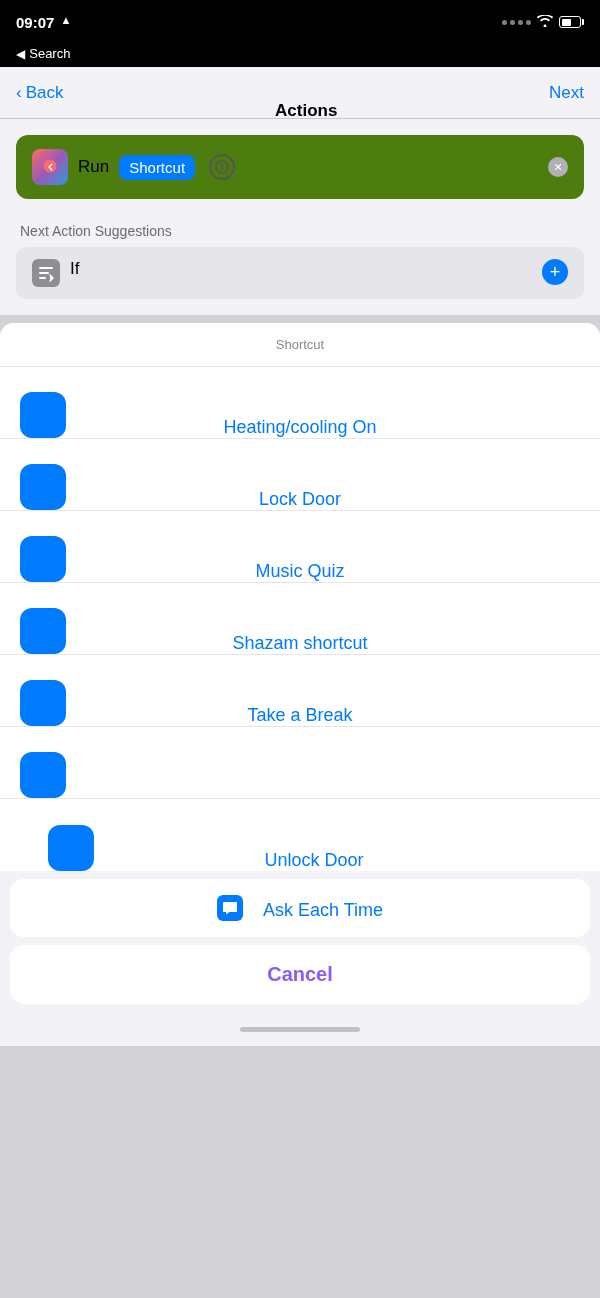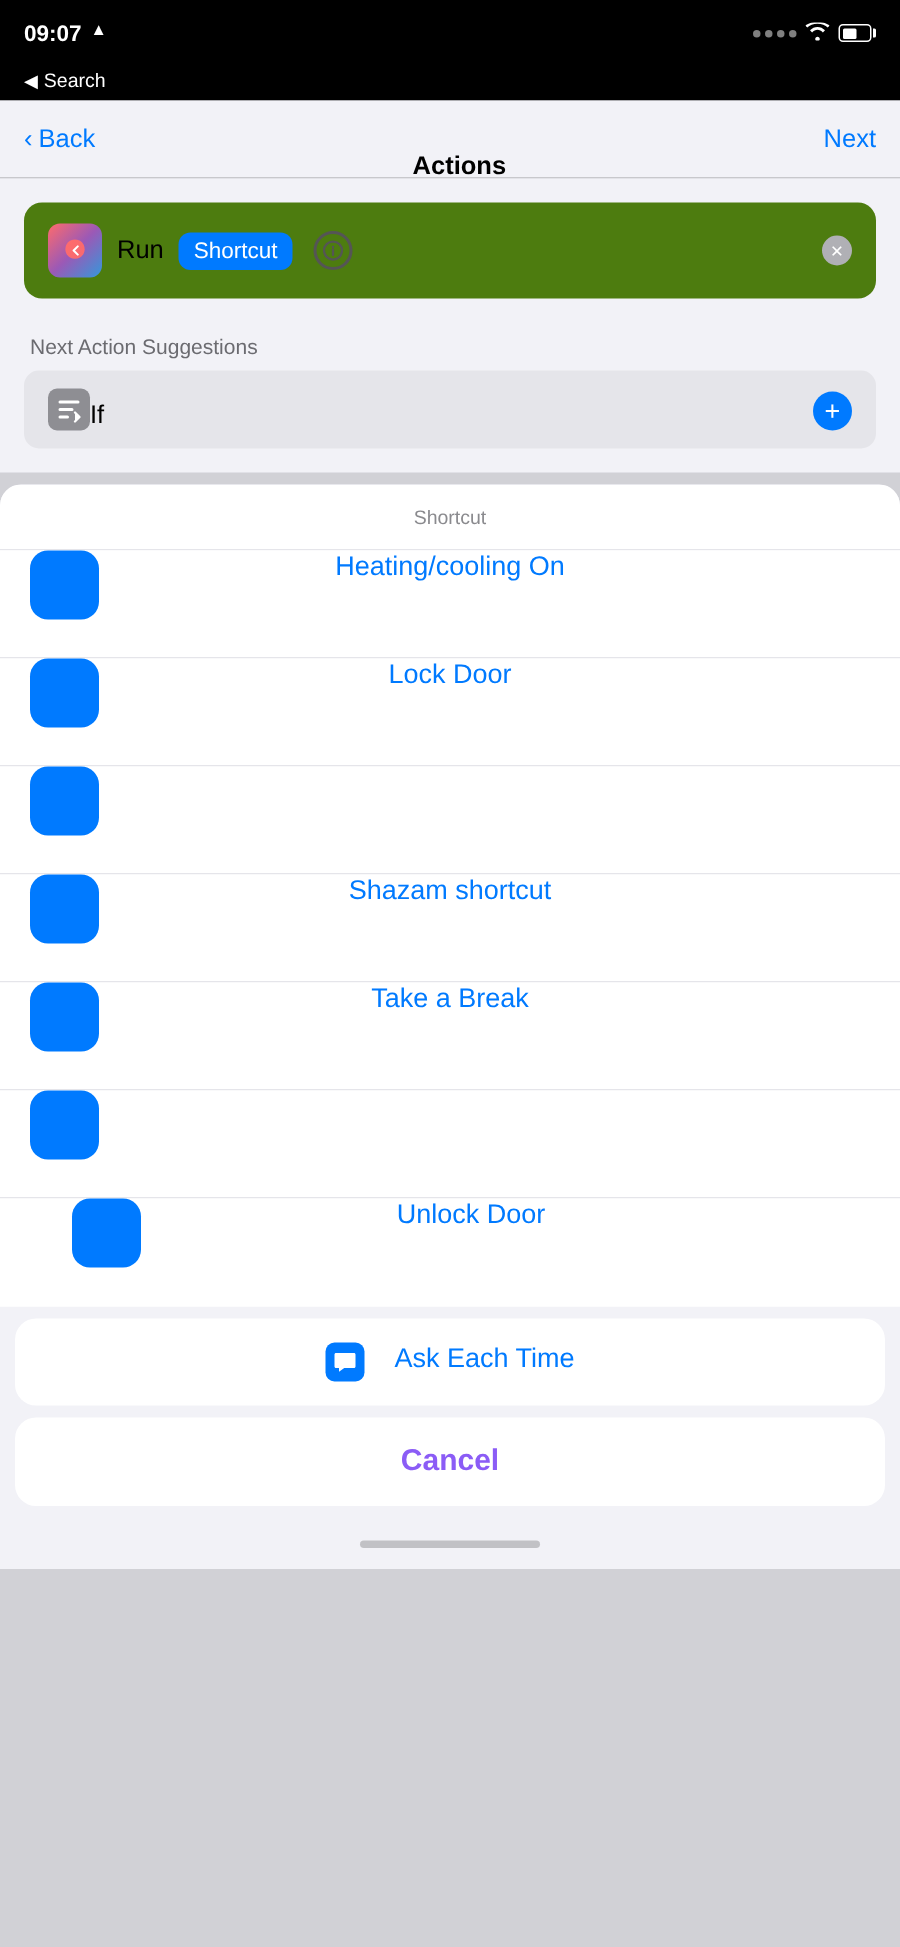--- a/index.html
+++ b/index.html
@@ -159,21 +159,22 @@
       font-size: 14px;
       color: #6b6b70;
       margin-bottom: 8px;
       padding-left: 4px;
     }
     .if-card {
       background: #e5e5ea;
       border-radius: 10px;
       padding: 12px 16px;
       display: flex;
-      align-items: flex-end;
+      align-items: flex-start;
+      gap: 10px;
     }
     .if-icon {
       width: 28px;
       height: 28px;
       background: #8e8e93;
       border-radius: 6px;
       display: flex; align-items: center; justify-content: center;
       color: #fff;
       font-size: 13px;
       font-weight: 600;
@@ -213,21 +214,21 @@
       font-weight: 500;
     }
 
     .sheet-list {
       background: #fff;
       margin: 0;
     }
 
     .sheet-item {
       display: flex;
-      align-items: flex-start;
+      align-items: flex-end;
       padding: 0 20px;
       height: 72px;
       border-bottom: 1px solid #e5e5ea;
       cursor: pointer;
       background: #fff;
     }
     .sheet-item:last-child {
       border-bottom: none;
       padding-left: 48px;
     }
@@ -247,21 +248,21 @@
       text-align: center;
       margin-right: 62px;
     }
 
     
     .ask-each-time {
       background: #fff;
       border-radius: 14px;
       margin: 8px 10px;
       display: flex;
-      align-items: flex-start;
+      align-items: flex-end;
       justify-content: center;
       gap: 20px;
       padding: 16px;
       cursor: pointer;
     }
     .ask-icon {
       width: 26px; height: 26px;
       background: #007aff;
       border-radius: 6px;
       display: flex; align-items: center; justify-content: center;
@@ -406,20 +407,21 @@
       <span class="sheet-item-label">Heating/cooling On</span>
     </div>
 
     <div class="sheet-item">
       <div class="sheet-item-icon"></div>
       <span class="sheet-item-label">Lock Door</span>
     </div>
 
     <div class="sheet-item">
       <div class="sheet-item-icon"></div>
+      <span class="sheet-item-label">Music Quiz</span>
     </div>
 
     <div class="sheet-item">
       <div class="sheet-item-icon"></div>
       <span class="sheet-item-label">Shazam shortcut</span>
     </div>
 
     <div class="sheet-item">
       <div class="sheet-item-icon"></div>
       <span class="sheet-item-label">Take a Break</span>

